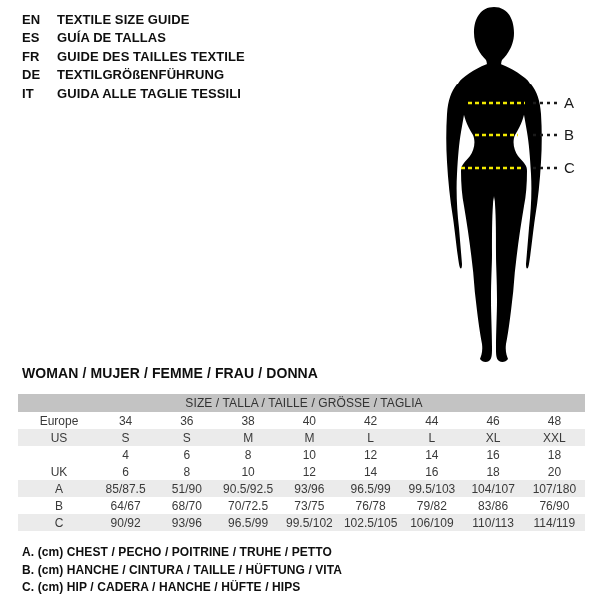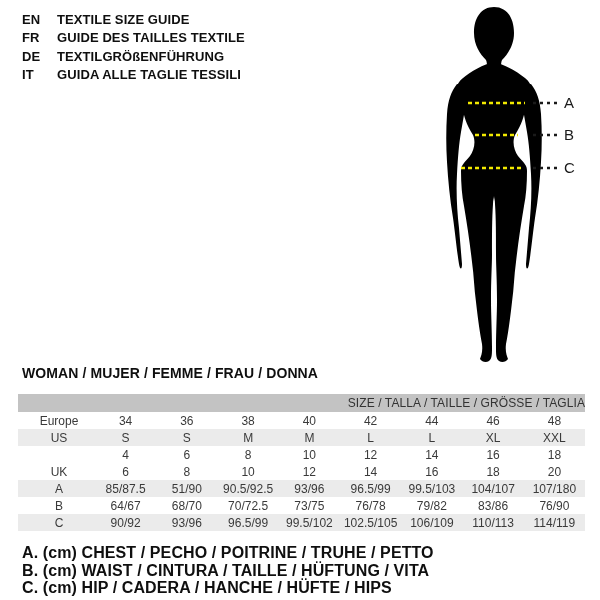--- a/index.html
+++ b/index.html
@@ -12,36 +12,40 @@
   .lang-row{display:flex;font-weight:bold;font-size:13px;line-height:18.4px;color:#0f0f0f;letter-spacing:0.1px;align-items:flex-end;}
   .lang-code{width:35px;flex:0 0 35px;}
   
   .figure-wrap{position:absolute;left:430px;top:4px;width:170px;height:364px;}
   .figure-wrap svg{display:block;}
   
   .section-title{position:absolute;left:22px;top:365px;font-weight:bold;font-size:14px;color:#0f0f0f;letter-spacing:0.1px;}
   
   .size-table{position:absolute;left:18px;top:394px;width:567px;border-collapse:collapse;table-layout:fixed;
               font-size:12px;color:#3a3a3a;}
-  .size-table th{background:#c3c3c3;text-align:right;font-weight:normal;height:18px;padding:0 0 0 5px;
+  .size-table th{background:#c3c3c3;text-align:center;font-weight:normal;height:18px;padding:0 0 0 5px;
                  color:#333333;font-size:12px;letter-spacing:0.1px;}
   .size-table td{text-align:center;height:17px;padding:0;font-weight:normal;white-space:nowrap;}
   .size-table td.row-label{text-align:center;padding-left:5px;}
   .size-table tr.striped{background:#ebebeb;}
   
   .legend{position:absolute;left:22px;top:544px;}
-  .legend-row{font-weight:bold;font-size:16px;line-height:17.5px;color:#0f0f0f;letter-spacing:0.1px;}
+  .legend-row{font-weight:bold;font-size:12px;line-height:17.5px;color:#0f0f0f;letter-spacing:0.1px;}
 </style>
 </head>
 <body>
 
 <div class="lang-block">
   <div class="lang-row">
     <span class="lang-code">EN</span>
     <span class="lang-label">TEXTILE SIZE GUIDE</span>
+  </div>
+  <div class="lang-row">
+    <span class="lang-code">ES</span>
+    <span class="lang-label">GUÍA DE TALLAS</span>
   </div>
   <div class="lang-row">
     <span class="lang-code">FR</span>
     <span class="lang-label">GUIDE DES TAILLES TEXTILE</span>
   </div>
   <div class="lang-row">
     <span class="lang-code">DE</span>
     <span class="lang-label">TEXTILGRÖßENFÜHRUNG</span>
   </div>
   <div class="lang-row">
@@ -181,15 +185,15 @@
       <td>102.5/105</td>
       <td>106/109</td>
       <td>110/113</td>
       <td>114/119</td>
     </tr>
   </tbody>
 </table>
 
 <div class="legend">
   <div class="legend-row">A. (cm) CHEST / PECHO / POITRINE / TRUHE / PETTO</div>
-  <div class="legend-row">B. (cm) WAIST / CINTURA / TAILLE / HÜFTUNG / VITA</div>
+  <div class="legend-row">B. (cm) HANCHE / CINTURA / TAILLE / HÜFTUNG / VITA</div>
   <div class="legend-row">C. (cm) HIP / CADERA / HANCHE / HÜFTE / HIPS</div>
 </div>
 
 </body></html>

